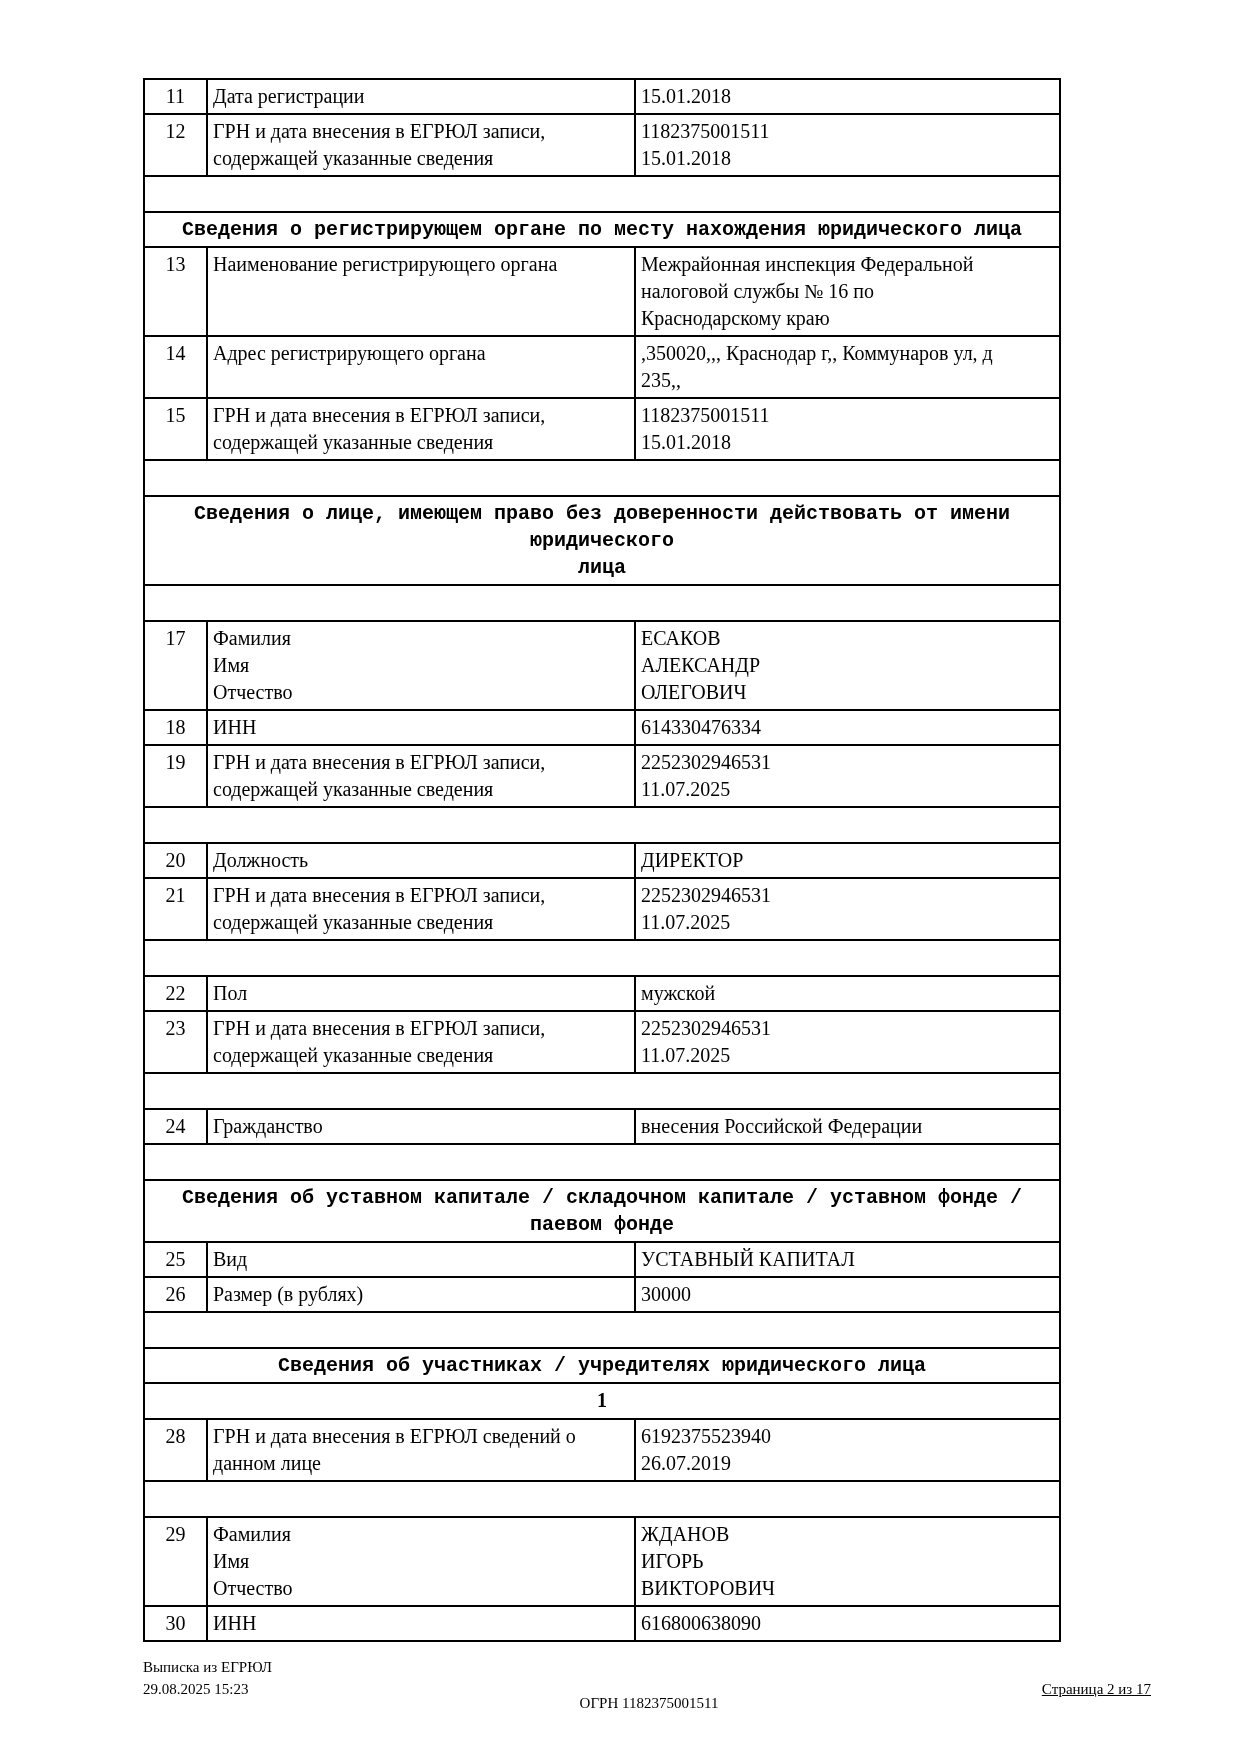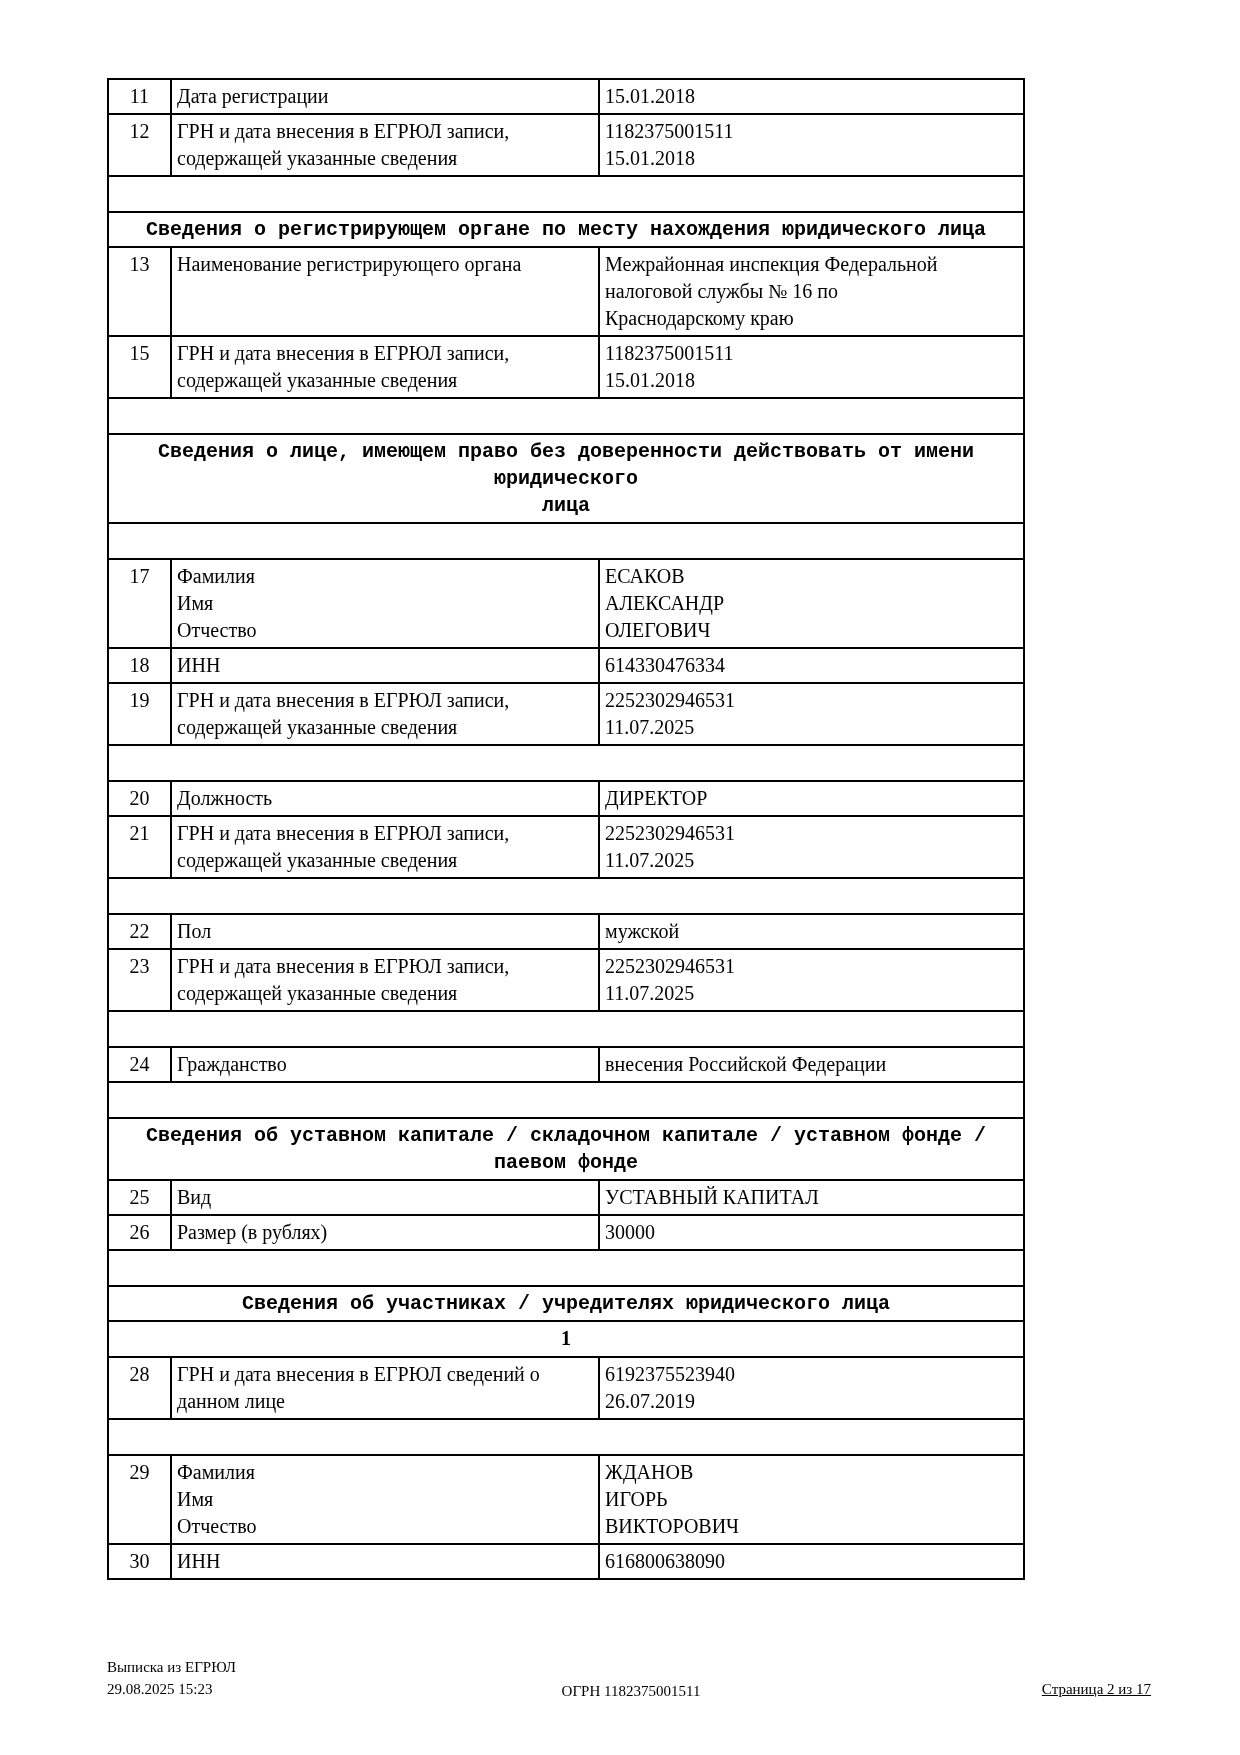--- a/index.html
+++ b/index.html
@@ -3,21 +3,21 @@
 <meta charset="utf-8">
 <style>
   * { margin: 0; padding: 0; box-sizing: border-box; }
   html, body { background: #ffffff; }
   body {
     width: 1240px; height: 1755px;
     position: relative;
     font-family: "Liberation Serif", serif;
     color: #000000;
   }
-  .page { position: absolute; inset: 0; background: #ffffff; }
+  .page { position: absolute; inset: 0; background: #ffffff; margin-left: 36px; }
 
   table.egrul {
     position: absolute;
     left: 107px; top: 78px;
     width: 916px;
     border-collapse: collapse;
     table-layout: fixed;
   }
   table.egrul td {
     border: 2px solid #000000;
@@ -45,21 +45,21 @@
   }
   td.c-spacer { height: 36px; }
 
   .footer {
     position: absolute;
     left: 107px; right: 85px; top: 1656px;
     font-size: 15px;
     line-height: 22px;
   }
   .footer-left   { position: absolute; left: 0; top: 0; }
-  .footer-center { position: absolute; left: 0; right: 0; top: 24px; text-align: center; }
+  .footer-center { position: absolute; left: 0; right: 0; top: 36px; text-align: center; }
   .footer-right  { position: absolute; right: 4px; top: 22px; text-align: right; text-decoration: underline; }
 </style>
 </head>
 <body>
 
 <div class="page">
 
   <table class="egrul">
     <colgroup>
       <col style="width:63px">
@@ -91,20 +91,26 @@
       </tr>
 
       <tr>
         <td class="c-num">13</td>
         <td class="c-label">Наименование регистрирующего органа</td>
         <td class="c-value">Межрайонная инспекция Федеральной
 налоговой службы № 16 по
 Краснодарскому краю</td>
       </tr>
 
+      <tr>
+        <td class="c-num">14</td>
+        <td class="c-label">Адрес регистрирующего органа</td>
+        <td class="c-value">,350020,,, Краснодар г,, Коммунаров ул, д
+235,,</td>
+      </tr>
 
       <tr>
         <td class="c-num">15</td>
         <td class="c-label">ГРН и дата внесения в ЕГРЮЛ записи,
 содержащей указанные сведения</td>
         <td class="c-value">1182375001511
 15.01.2018</td>
       </tr>
 
       <tr>

